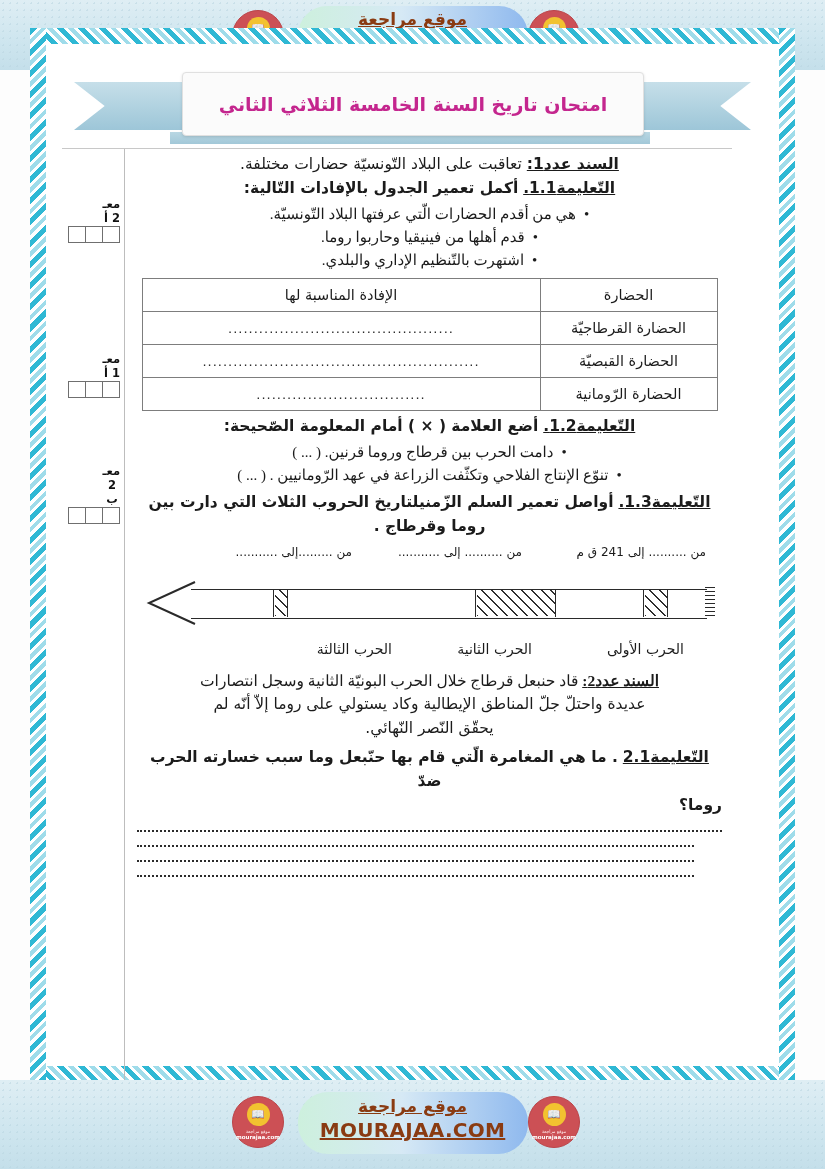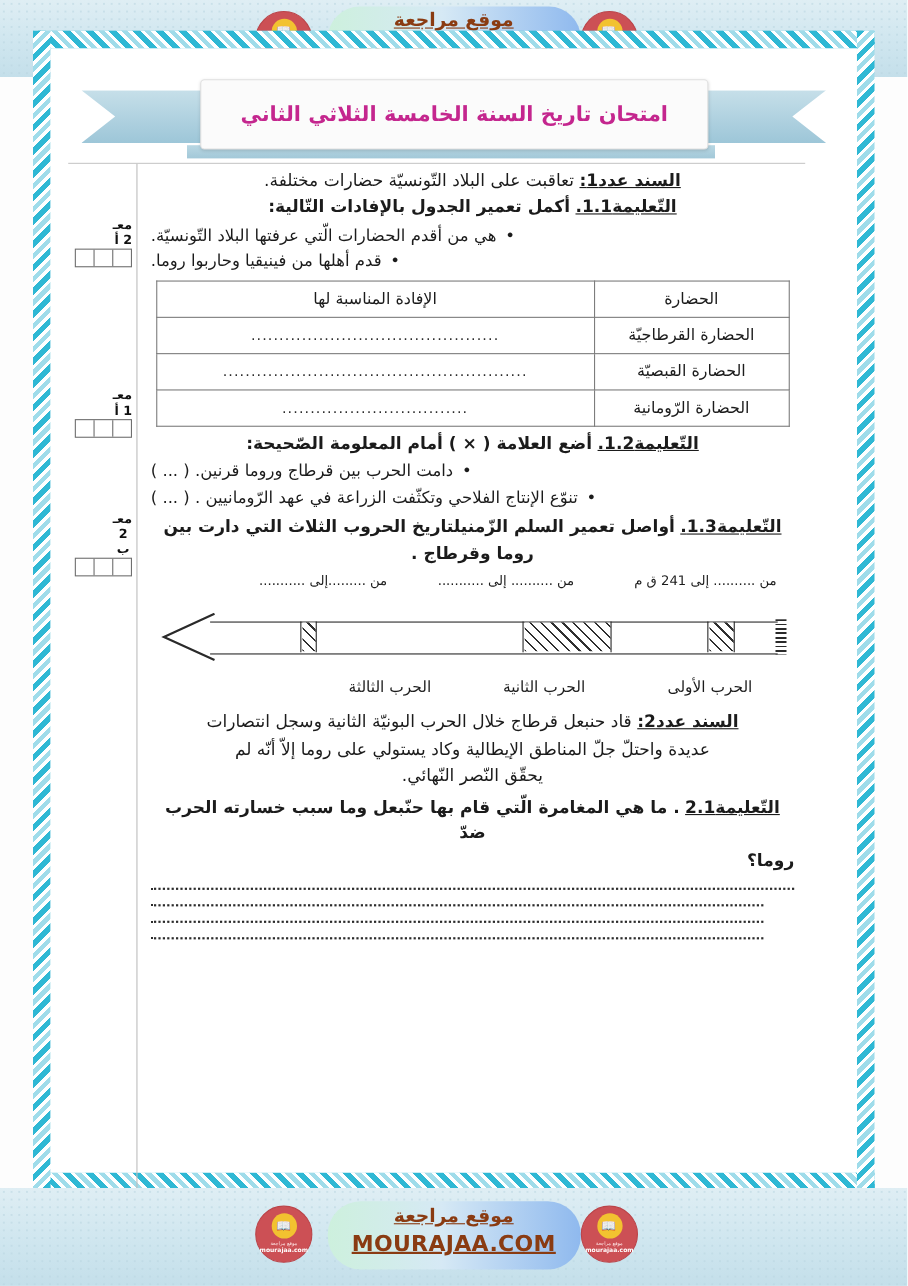--- a/index.html
+++ b/index.html
@@ -151,22 +151,23 @@
   .mark-boxes{display:flex;margin-top:1px;border:1px solid #6f6f6f;height:15px;}
   .mark-boxes span{flex:1;border-left:1px solid #6f6f6f;}
   .mark-boxes span:last-child{border-left:none;}
 
   .ln{font-size:15.5px;line-height:1.5;margin:0 0 1px 0;}
   .ln.ct{text-align:center;}
   .u{text-decoration:underline;font-weight:bold;}
   .bd{font-weight:bold;}
   ul.blist{list-style:none;margin:2px 0 4px 0;padding:0;}
   ul.blist li{
-    font-size:15px;line-height:1.55;text-align:left;position:relative;
+    font-size:15px;line-height:1.55;text-align:center;position:relative;
     padding:0 0 0 0;
+    font-family:Liberation Serif, serif;
   }
   ul.blist li::before{
     content:"•";margin-left:8px;font-size:15px;
   }
 
   
   table.civ{
     width:576px;border-collapse:collapse;margin:6px auto 4px auto;
     direction:rtl;
   }
@@ -310,20 +311,21 @@
     </p>
 
     <p class="ln ct">
       <span class="u">التّعليمة1.1.</span>
       <span class="bd">أكمل تعمير الجدول بالإفادات التّالية:</span>
     </p>
 
     <ul class="blist">
       <li><span>هي من أقدم الحضارات الّتي عرفتها البلاد التّونسيّة.</span></li>
       <li><span>قدم أهلها من فينيقيا وحاربوا روما.</span></li>
+      <li><span>اشتهرت بالتّنظيم الإداري والبلدي.</span></li>
     </ul>
 
     <table class="civ">
       <tbody>
           <tr>
         <th class="h1">الحضارة</th>
         <th class="h2">الإفادة المناسبة لها</th>
       </tr>
       <tr>
         <td class="c1">الحضارة القرطاجيّة</td>
@@ -380,21 +382,21 @@
       <div class="tl-tick" style="left:522px;"></div>
       <div class="tl-zig" style="left:552px;"></div>
     </div>
 
     <div class="war-labels">
       <span style="right:38px;">الحرب الأولى</span>
       <span style="right:190px;">الحرب الثانية</span>
       <span style="right:330px;">الحرب الثالثة</span>
     </div>
 
-    <p class="ln ct" style="margin-top:6px;">
+    <p class="ln ct" style="margin-top:6px;font-family:Liberation Serif, serif;">
       <span class="u">السند عدد2:</span>
       <span>قاد حنبعل قرطاج خلال الحرب البونيّة الثانية وسجل انتصارات</span>
     </p>
     <p class="ln ct">عديدة واحتلّ جلّ المناطق الإيطالية وكاد يستولي على روما إلاّ أنّه لم</p>
     <p class="ln ct">يحقّق النّصر النّهائي.</p>
 
     <p class="ln ct" style="margin-top:6px;">
       <span class="u">التّعليمة2.1</span>
       <span class="bd">. ما هي المغامرة الّتي قام بها حنّبعل وما سبب خسارته الحرب ضدّ</span>
     </p>

